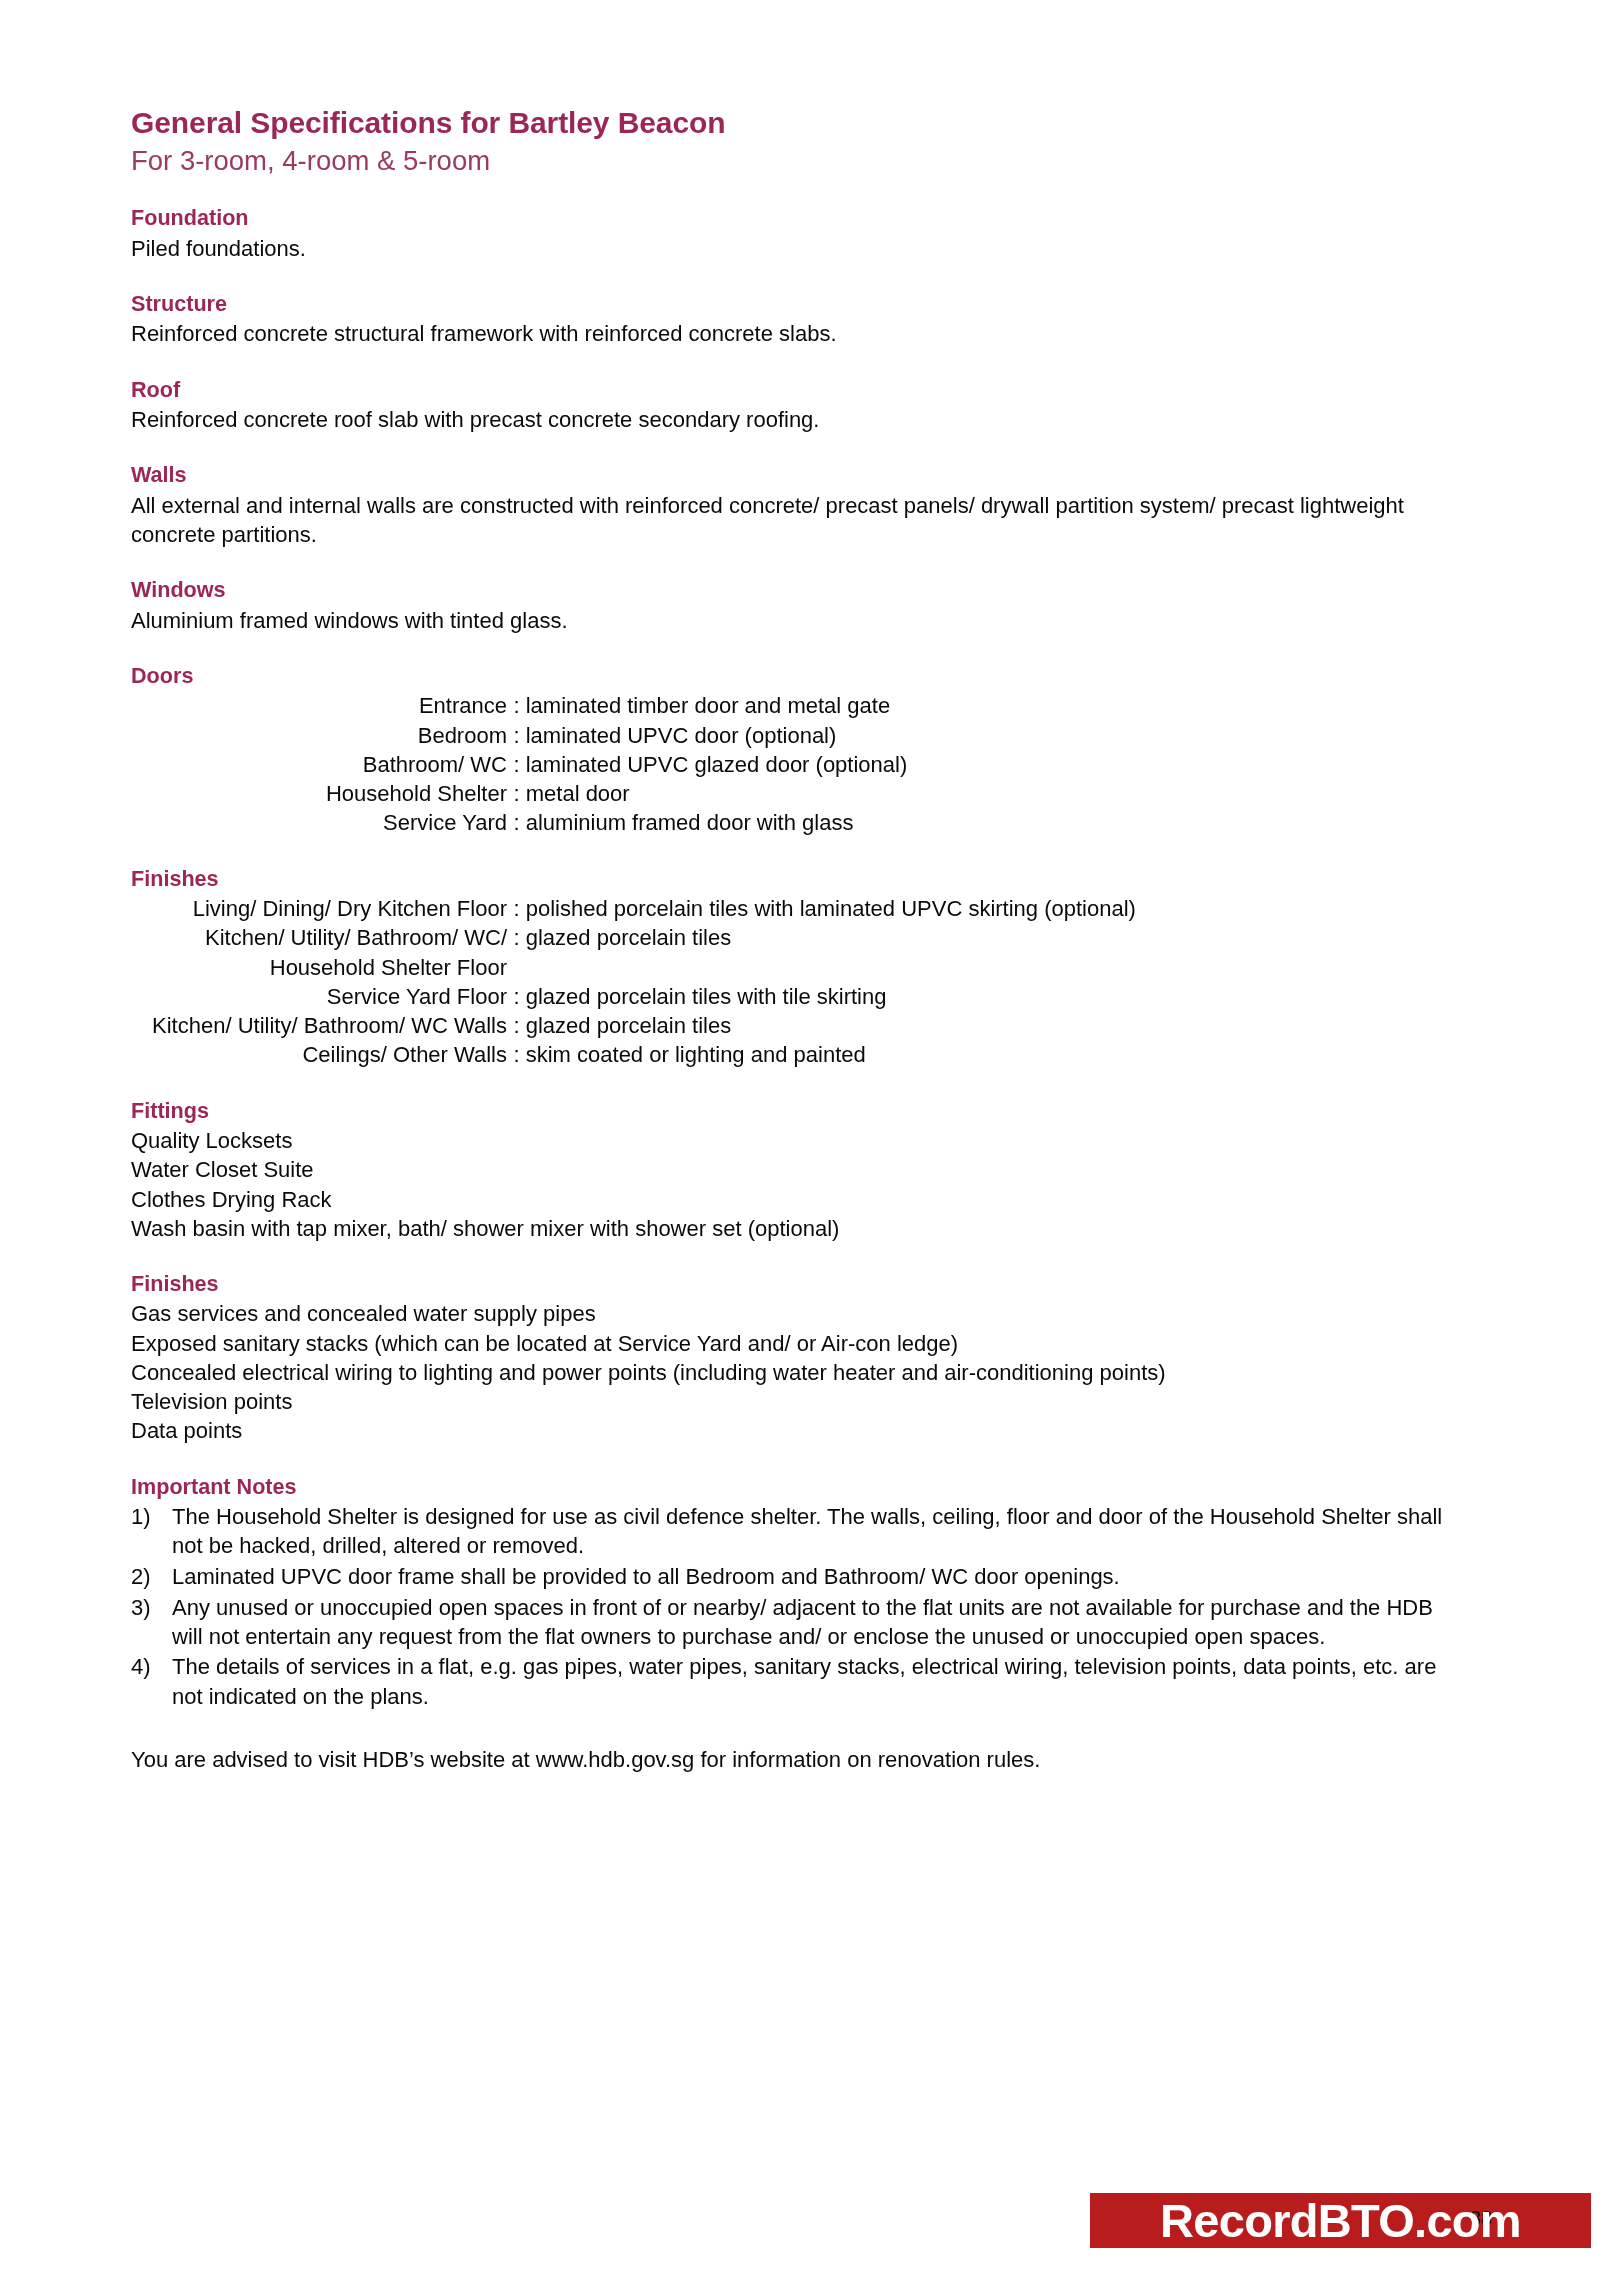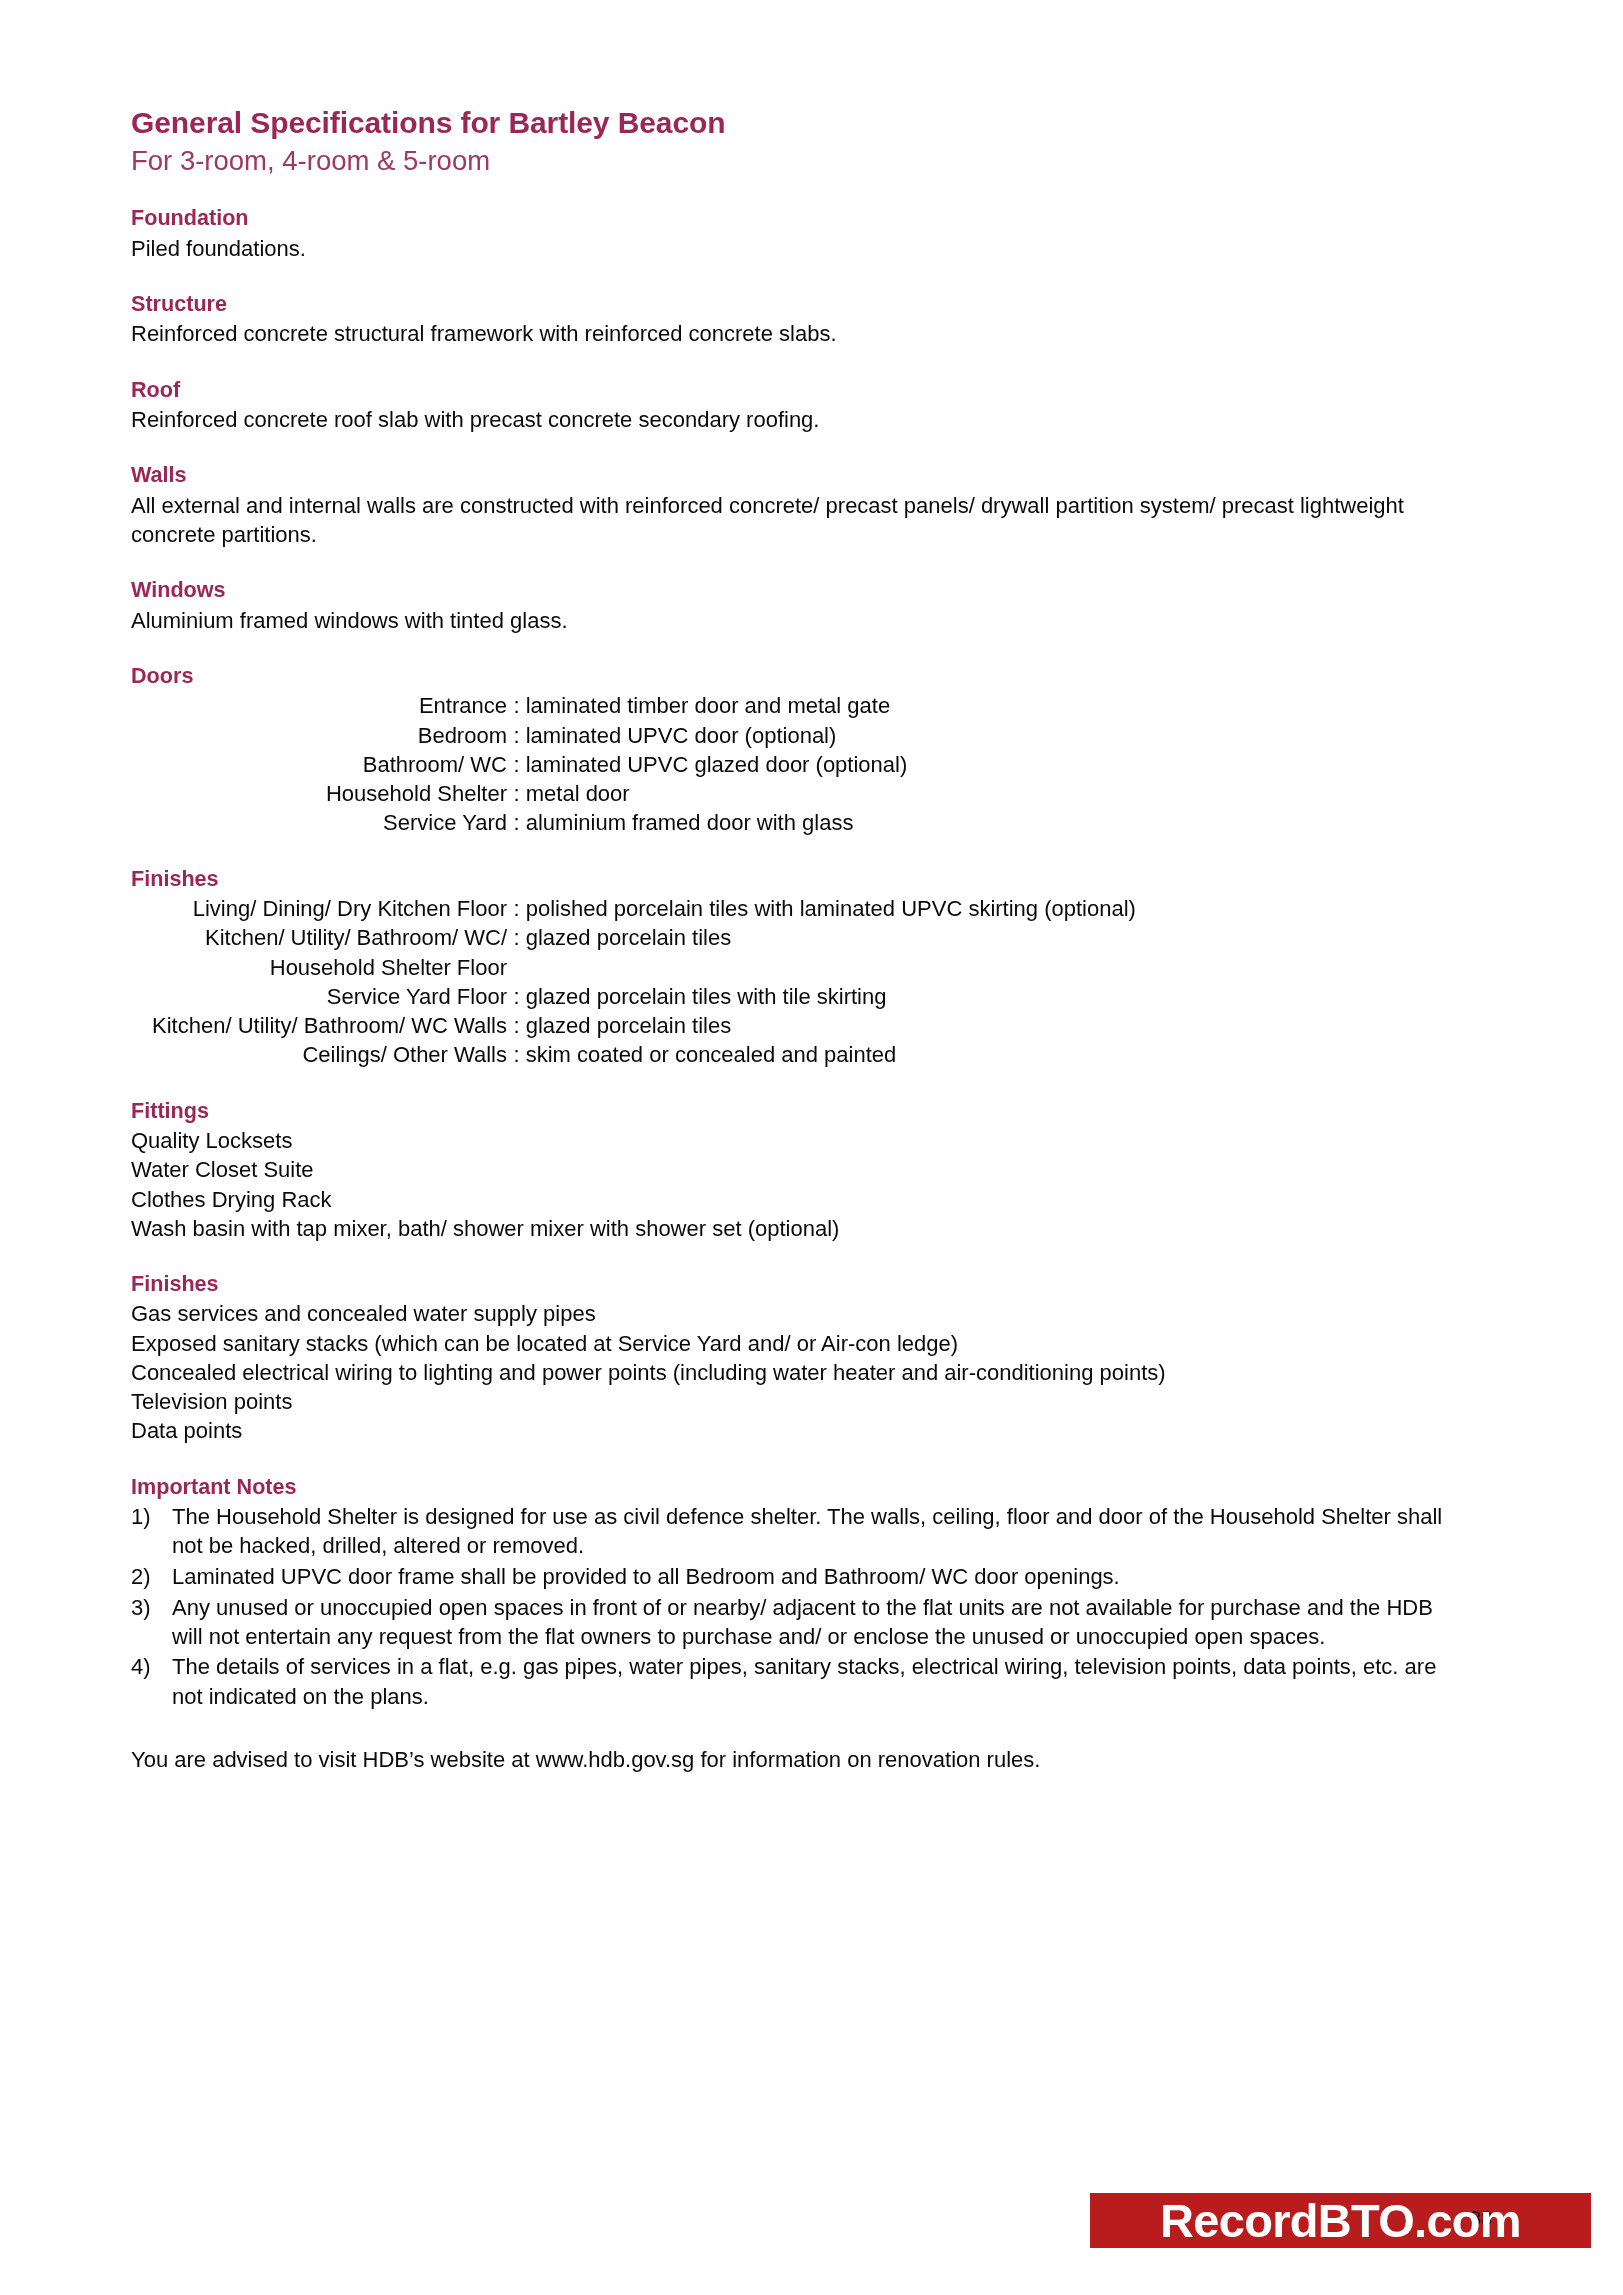--- a/index.html
+++ b/index.html
@@ -239,21 +239,21 @@
           <tr>
             <td class="spec-label">Service Yard Floor</td>
             <td class="spec-value">: glazed porcelain tiles with tile skirting</td>
           </tr>
           <tr>
             <td class="spec-label">Kitchen/ Utility/ Bathroom/ WC Walls</td>
             <td class="spec-value">: glazed porcelain tiles</td>
           </tr>
           <tr>
             <td class="spec-label">Ceilings/ Other Walls</td>
-            <td class="spec-value">: skim coated or concealed and painted</td>
+            <td class="spec-value">: skim coated or lighting and painted</td>
           </tr>
         </tbody>
       </table>
     </div>
 
     <div class="section">
       <div class="section-heading">Fittings</div>
       <p class="body-line">Quality Locksets</p>
       <p class="body-line">Water Closet Suite</p>
       <p class="body-line">Clothes Drying Rack</p>

